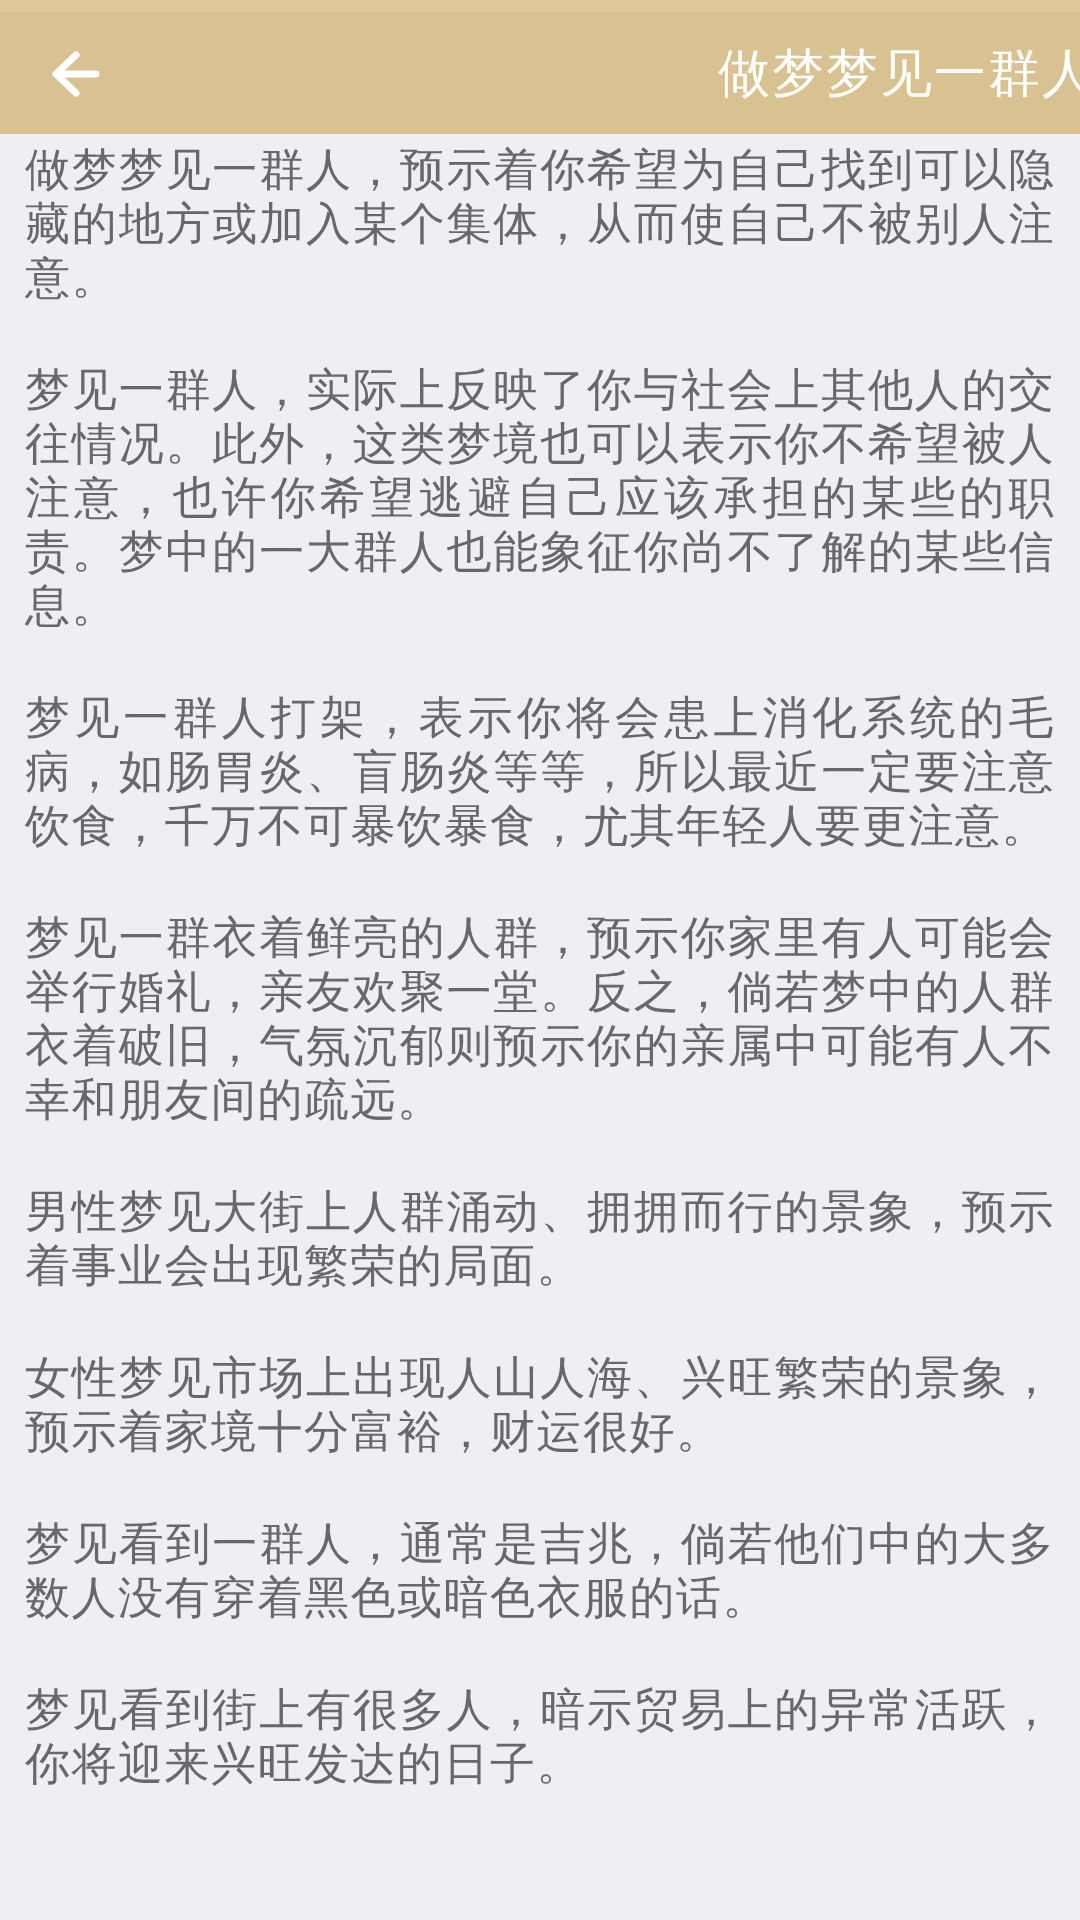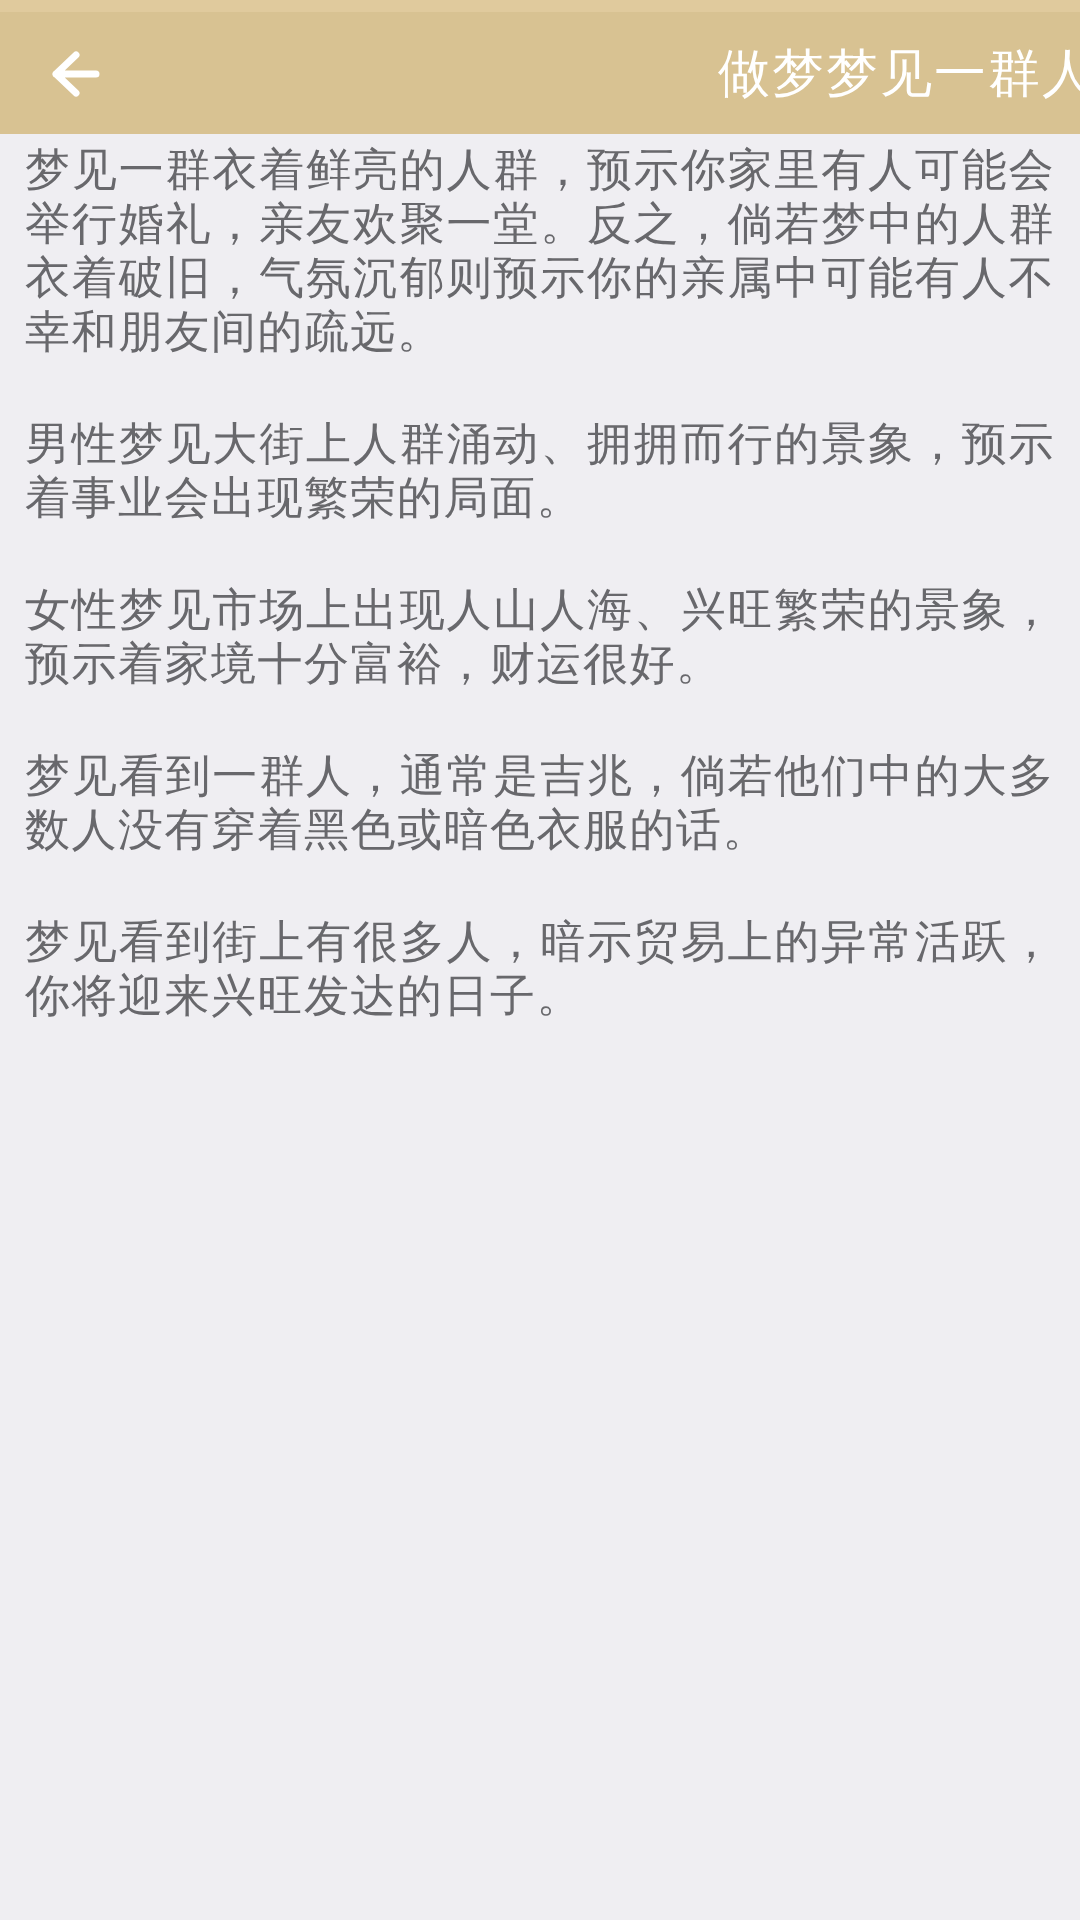--- a/index.html
+++ b/index.html
@@ -73,18 +73,21 @@
     <span>
       <svg width="52" height="52" viewBox="0 0 52 52">
         <path d="M48 26 L8 26 M28 7 L8 26 L28 45" fill="none" stroke="#ffffff" stroke-width="7" stroke-linecap="round" stroke-linejoin="round"></path>
       </svg>
     </span>
   </button>
   <h1 class="page-title">做梦梦见一群人</h1>
 </header>
 
 <main class="article-content">
+    <p>做梦梦见一群人，预示着你希望为自己找到可以隐藏的地方或加入某个集体，从而使自己不被别人注意。</p>
+    <p>梦见一群人，实际上反映了你与社会上其他人的交往情况。此外，这类梦境也可以表示你不希望被人注意，也许你希望逃避自己应该承担的某些的职责。梦中的一大群人也能象征你尚不了解的某些信息。</p>
+    <p>梦见一群人打架，表示你将会患上消化系统的毛病，如肠胃炎、盲肠炎等等，所以最近一定要注意饮食，千万不可暴饮暴食，尤其年轻人要更注意。</p>
     <p>梦见一群衣着鲜亮的人群，预示你家里有人可能会举行婚礼，亲友欢聚一堂。反之，倘若梦中的人群衣着破旧，气氛沉郁则预示你的亲属中可能有人不幸和朋友间的疏远。</p>
     <p>男性梦见大街上人群涌动、拥拥而行的景象，预示着事业会出现繁荣的局面。</p>
     <p>女性梦见市场上出现人山人海、兴旺繁荣的景象，预示着家境十分富裕，财运很好。</p>
     <p>梦见看到一群人，通常是吉兆，倘若他们中的大多数人没有穿着黑色或暗色衣服的话。</p>
     <p>梦见看到街上有很多人，暗示贸易上的异常活跃，你将迎来兴旺发达的日子。</p>
   </main>
 
 </body></html>

